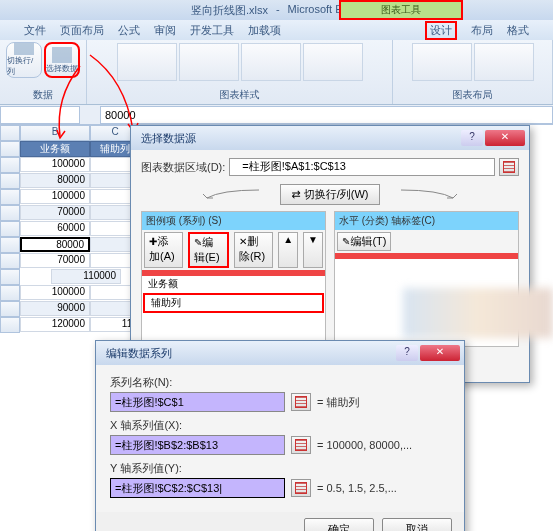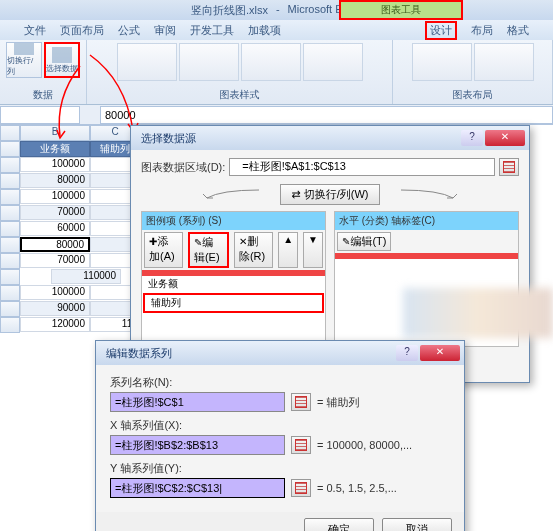--- a/index.html
+++ b/index.html
@@ -12,21 +12,21 @@
 
 
 .menu-tabs { background: linear-gradient(#e8f0fa, #d5e3f3); height: 20px; display: flex; align-items: center; padding: 0 24px; gap: 14px; color: #3b5a82; font-size: 11px; }
 .menu-tab { cursor: pointer; }
 .menu-tab.design { border: 2px solid red; padding: 0 3px; }
 
 
 .ribbon { background: linear-gradient(#f0f5fb, #e1e9f4); height: 65px; display: flex; border-bottom: 1px solid #a9bfd6; }
 .ribbon-group { border-right: 1px solid #c0d0e3; padding: 2px 6px; display: flex; flex-direction: column; justify-content: space-between; align-items: center; }
 .ribbon-group-label { font-size: 10px; color: #3b5a82; text-align: center; }
-.ribbon-btn-big { width: 36px; height: 36px; background: linear-gradient(#fdfdfd, #e6ecf5); border: 1px solid #b0c4de; border-radius: 0; display: flex; flex-direction: column; align-items: center; justify-content: center; font-size: 9px; color: #3b5a82; }
+.ribbon-btn-big { width: 36px; height: 36px; background: linear-gradient(#fdfdfd, #e6ecf5); border: 1px solid #b0c4de; border-radius: 8px; display: flex; flex-direction: column; align-items: center; justify-content: center; font-size: 9px; color: #3b5a82; }
 .ribbon-btn-big.highlighted { border: 2px solid red; }
 .ribbon-icon { width: 20px; height: 16px; background: #8ba8c8; opacity: 0.6; }
 .ribbon-placeholder { width: 60px; height: 38px; background: linear-gradient(#fafbfd, #e5ebf4); border: 1px solid #c9d6e6; margin: 1px; }
 .ribbon-placeholder-row { display: flex; }
 .data-group-items { display: flex; gap: 2px; }
 
 
 .formula-bar { height: 20px; background: #e8eef7; border-bottom: 1px solid #b0c4de; display: flex; align-items: center; }
 .name-box { width: 80px; background: #fff; border: 1px solid #b0c4de; height: 18px; padding: 0 4px; display: flex; align-items: center; }
 .formula-input { flex: 1; background: #fff; border: 1px solid #b0c4de; height: 18px; padding: 0 4px; display: flex; align-items: center; margin-left: 20px; }

